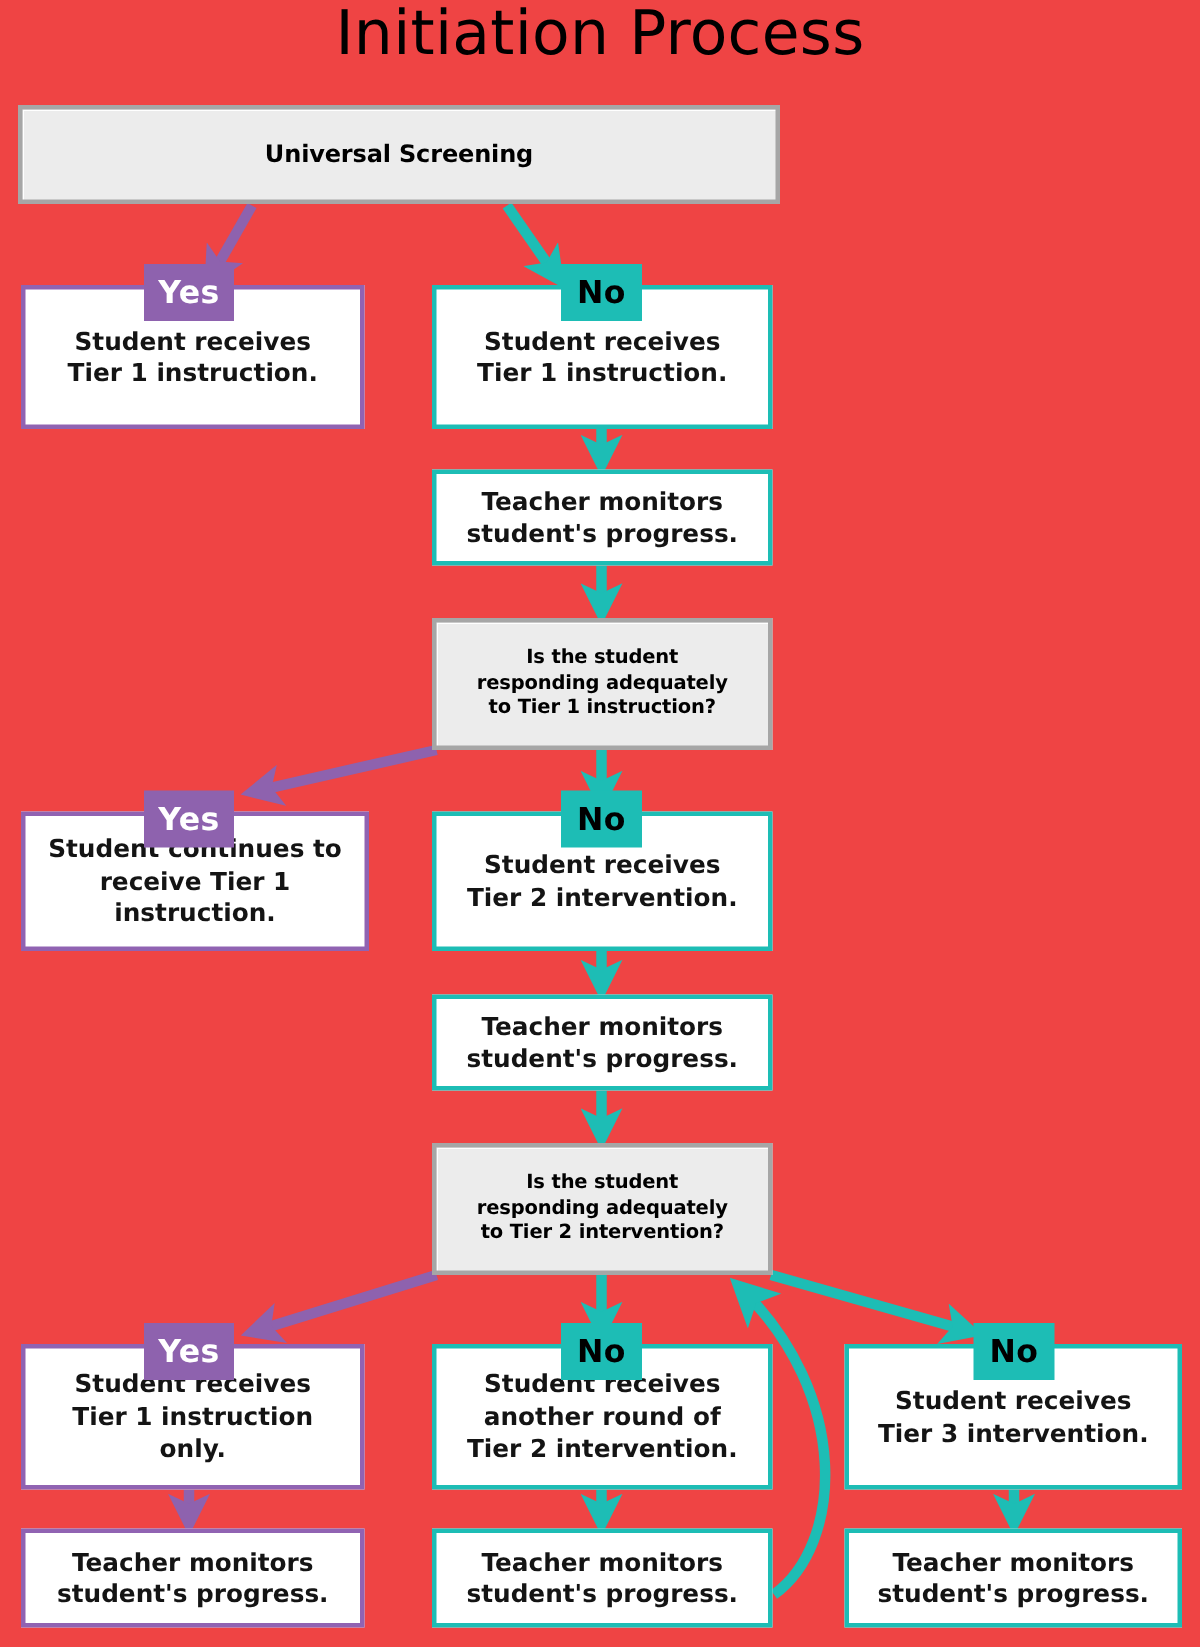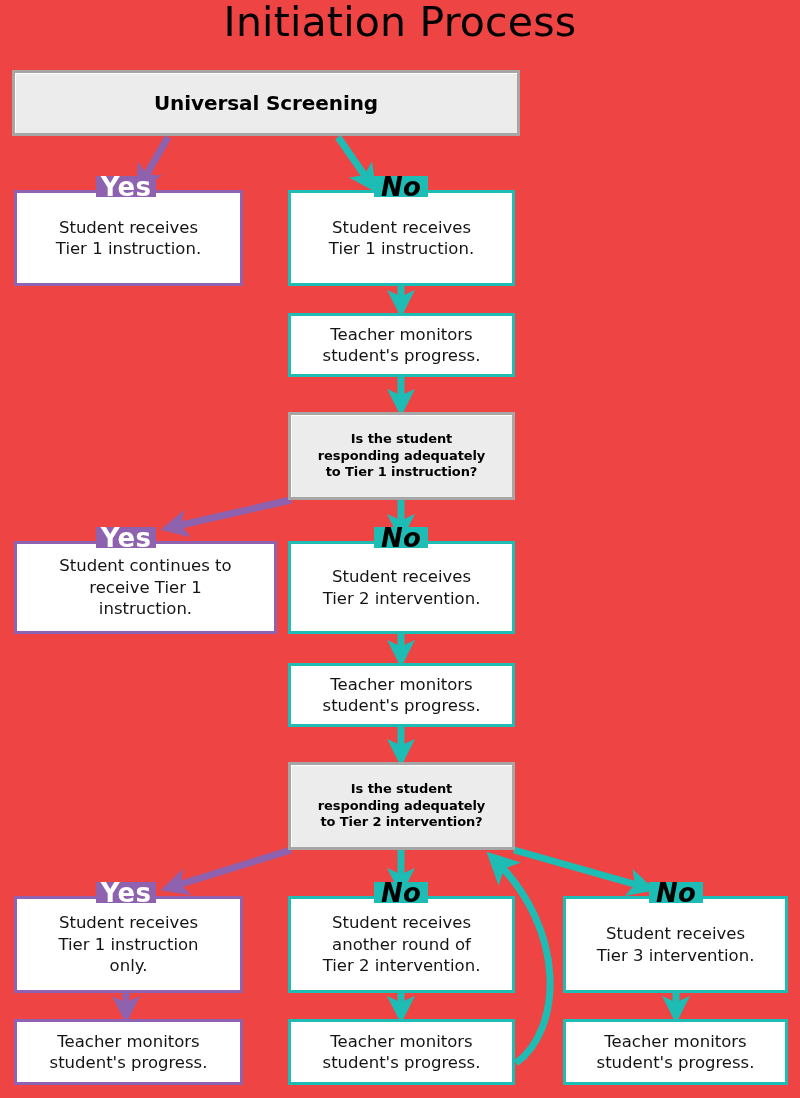--- a/index.html
+++ b/index.html
@@ -60,58 +60,57 @@
 
   
   .decision {
     border: 3px solid #a6a6a6;
     background: #ececec;
     font-weight: 700;
     color: #000000;
     box-shadow: 1px 1px 0 #ffffff inset;
   }
   .decision .txt { font-size: 13px; letter-spacing: -0.1px; }
-  .decision.wide .txt { font-size: 20px; }
+  .decision.wide .txt { font-size: 16px; }
 
   
   .purple {
     border: 3px solid #9063b2;
     color: #141414;
   }
   
   .teal {
     border: 3px solid #1dbdb5;
     color: #141414;
   }
   .process .txt {
     font-size: 16.5px;
-    font-weight: 400;
+    font-weight: 700;
   }
 
   
   .badge {
     position: absolute;
     display: flex;
     align-items: center;
     justify-content: center;
-    font-size: 26px;
+    font-size: 21px;
     font-weight: 700;
     line-height: 1;
-    height: 21px;
+    height: 38px;
     z-index: 5;
     letter-spacing: 0.3px;
   }
   .badge-yes {
     background: #8e62ae;
     color: #ffffff;
   }
   .badge-no {
     background: #1dbdb5;
     color: #000000;
-    font-style: italic;
   }
 </style>
 </head>
 <body>
 
 <div id="canvas">
 
   <div class="title">Initiation Process</div>
 
   <svg id="connectors" viewBox="0 0 800 1098" width="800" height="1098">
@@ -178,21 +177,21 @@
     <span class="txt">Teacher monitors
 student's progress.</span>
   </div>
 
   <div class="node decision" style="left:288px; top:412px; width:227px; height:88px;">
     <span class="txt">Is the student
 responding adequately
 to Tier 1 instruction?</span>
   </div>
 
-  <div class="node process purple" style="left:14px; top:541px; width:263px; height:93px;">
+  <div class="node process purple" style="left:14px; top:541px; width:232px; height:93px;">
     <span class="txt">Student continues to
 receive Tier 1
 instruction.</span>
   </div>
   <div class="badge badge-yes" style="left:96px; top:527px; width:60px;">Yes</div>
 
   <div class="node process teal" style="left:288px; top:541px; width:227px; height:93px;">
     <span class="txt">Student receives
 Tier 2 intervention.</span>
   </div>

